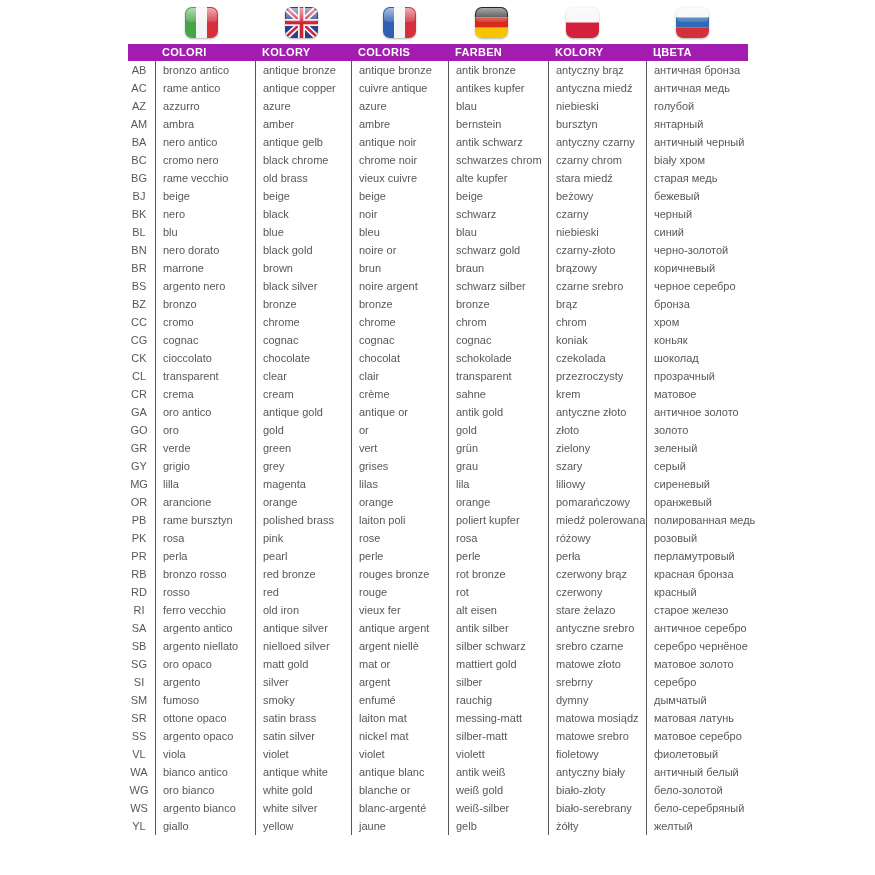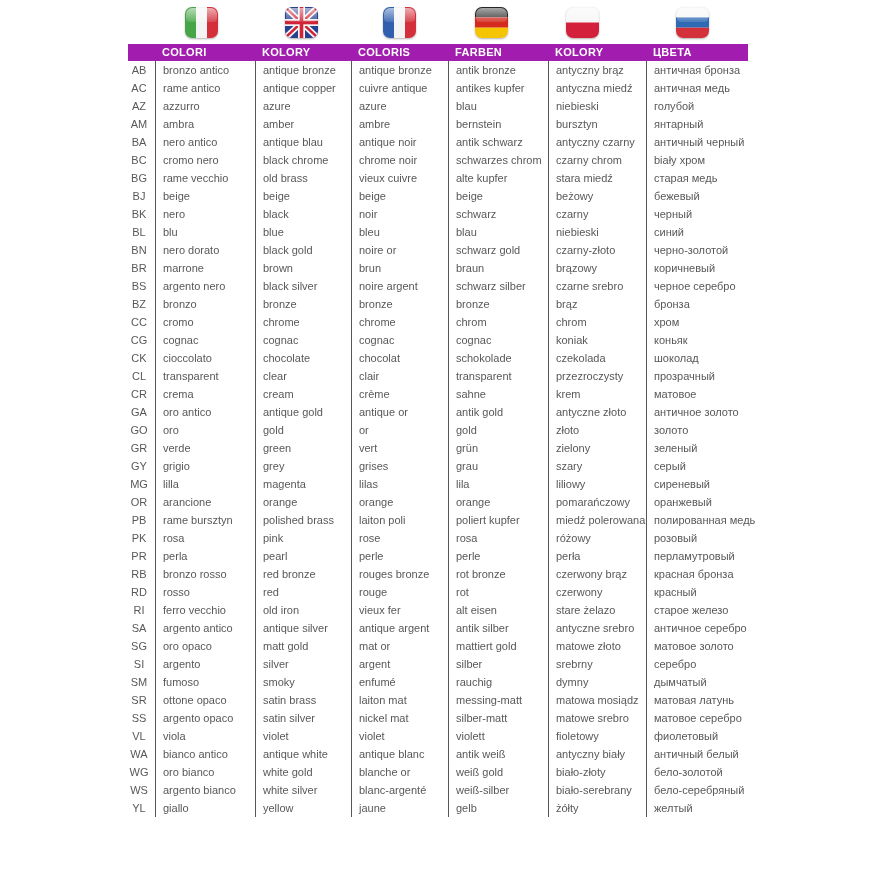--- a/index.html
+++ b/index.html
@@ -116,21 +116,21 @@
         <div class="tcell">ambra</div>
         <div class="tcell">amber</div>
         <div class="tcell">ambre</div>
         <div class="tcell">bernstein</div>
         <div class="tcell">bursztyn</div>
         <div class="tcell">янтарный</div>
       </div>
       <div class="trow">
         <div class="tcell code">BA</div>
         <div class="tcell">nero antico</div>
-        <div class="tcell">antique blau</div>
+        <div class="tcell">antique gelb</div>
         <div class="tcell">antique noir</div>
         <div class="tcell">antik schwarz</div>
         <div class="tcell">antyczny czarny</div>
         <div class="tcell">античный черный</div>
       </div>
       <div class="trow">
         <div class="tcell code">BC</div>
         <div class="tcell">cromo nero</div>
         <div class="tcell">black chrome</div>
         <div class="tcell">chrome noir</div>
@@ -366,20 +366,29 @@
       <div class="trow">
         <div class="tcell code">SA</div>
         <div class="tcell">argento antico</div>
         <div class="tcell">antique silver</div>
         <div class="tcell">antique argent</div>
         <div class="tcell">antik silber</div>
         <div class="tcell">antyczne srebro</div>
         <div class="tcell">античное серебро</div>
       </div>
       <div class="trow">
+        <div class="tcell code">SB</div>
+        <div class="tcell">argento niellato</div>
+        <div class="tcell">nielloed silver</div>
+        <div class="tcell">argent niellè</div>
+        <div class="tcell">silber schwarz</div>
+        <div class="tcell">srebro czarne</div>
+        <div class="tcell">серебро чернёное</div>
+      </div>
+      <div class="trow">
         <div class="tcell code">SG</div>
         <div class="tcell">oro opaco</div>
         <div class="tcell">matt gold</div>
         <div class="tcell">mat or</div>
         <div class="tcell">mattiert gold</div>
         <div class="tcell">matowe złoto</div>
         <div class="tcell">матовое золото</div>
       </div>
       <div class="trow">
         <div class="tcell code">SI</div>

